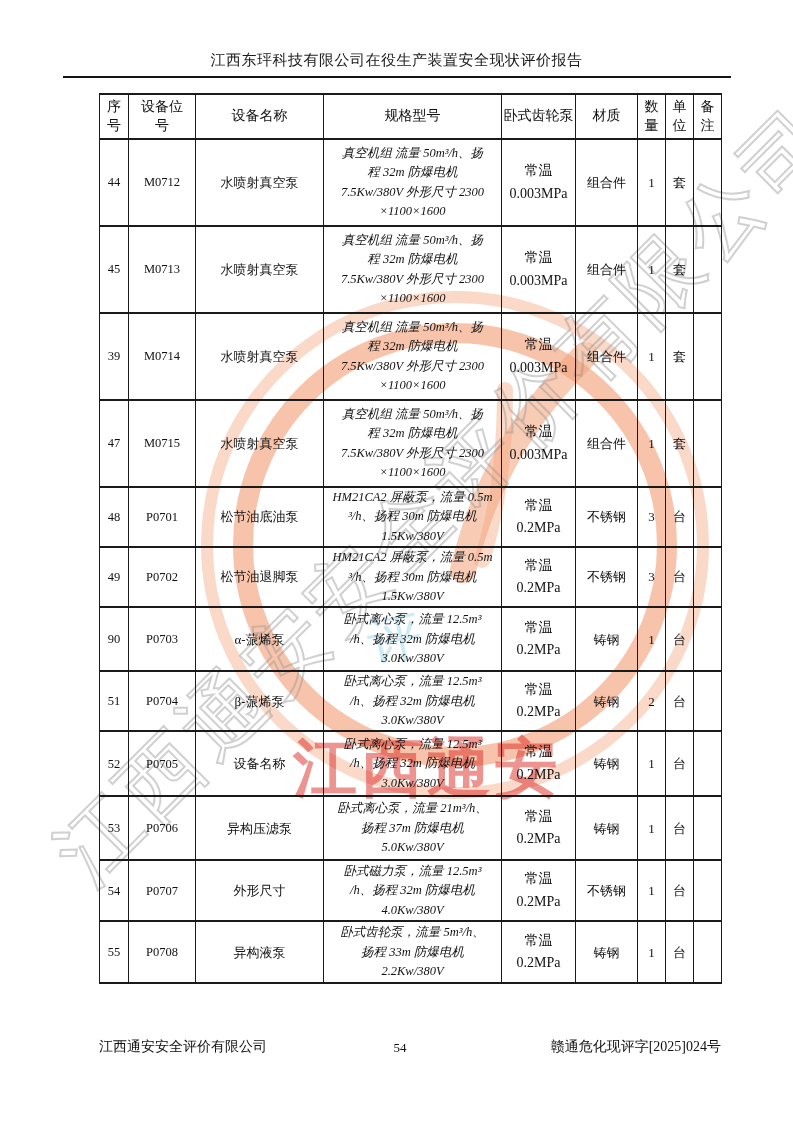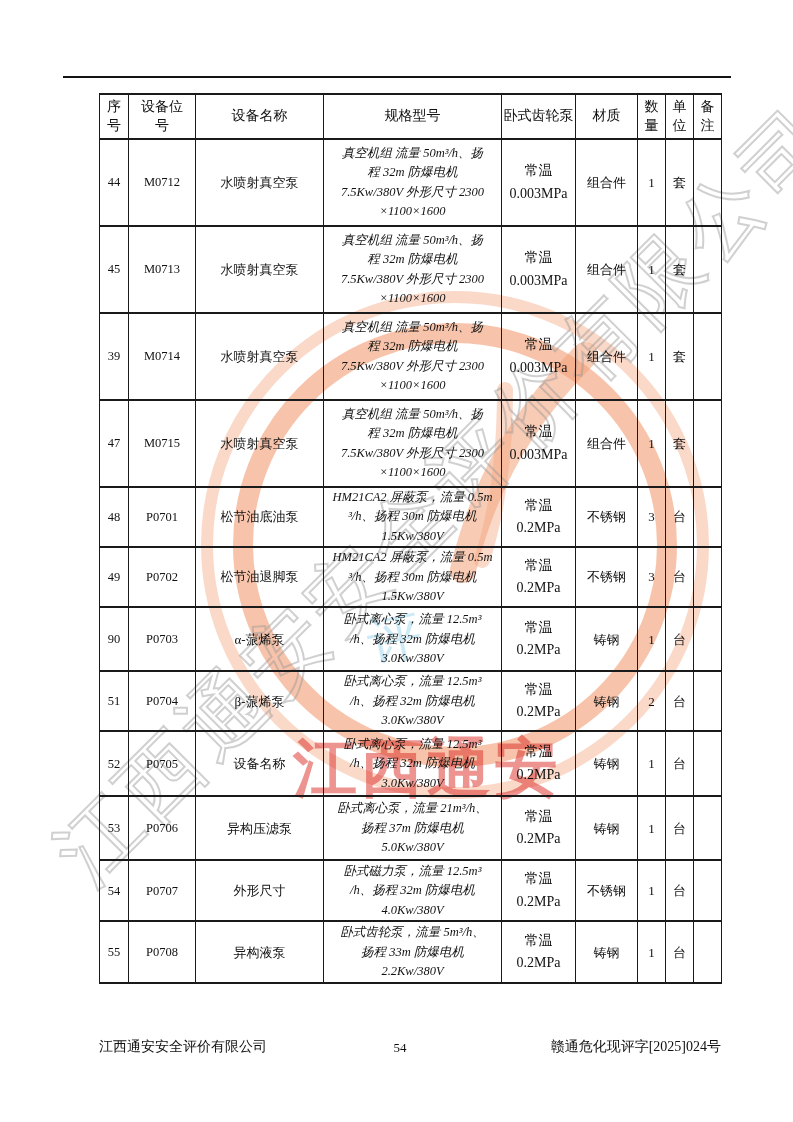--- a/index.html
+++ b/index.html
@@ -66,20 +66,21 @@
   .footer{position:absolute;top:1038px;left:0;width:100%;height:20px;font-size:14px;z-index:3;}
   .footer .f-left{position:absolute;left:99px;top:0;}
   .footer .f-page{position:absolute;left:380px;width:40px;top:2px;text-align:center;font-size:13px;}
   .footer .f-right{position:absolute;right:72px;top:0;}
 </style>
 </head>
 <body>
 
 <div class="page">
 
+  <div class="doc-title">江西东玶科技有限公司在役生产装置安全现状评价报告</div>
   <div class="title-rule"></div>
 
   <svg class="watermark" viewBox="0 0 793 1122" xmlns="http://www.w3.org/2000/svg">
 
     <circle cx="455" cy="545" r="248" fill="none" stroke="rgba(242,160,120,0.40)" stroke-width="12"></circle>
     <circle cx="455" cy="545" r="212" fill="none" stroke="rgba(242,160,120,0.62)" stroke-width="20"></circle>
 
     <path d="M 585 355 C 525 415, 485 480, 463 570" fill="none" stroke="rgba(242,160,120,0.55)" stroke-width="26" stroke-linecap="round"></path>
     <path d="M 505 390 C 505 450, 498 510, 482 560" fill="none" stroke="rgba(242,160,120,0.40)" stroke-width="16" stroke-linecap="round"></path>
 

